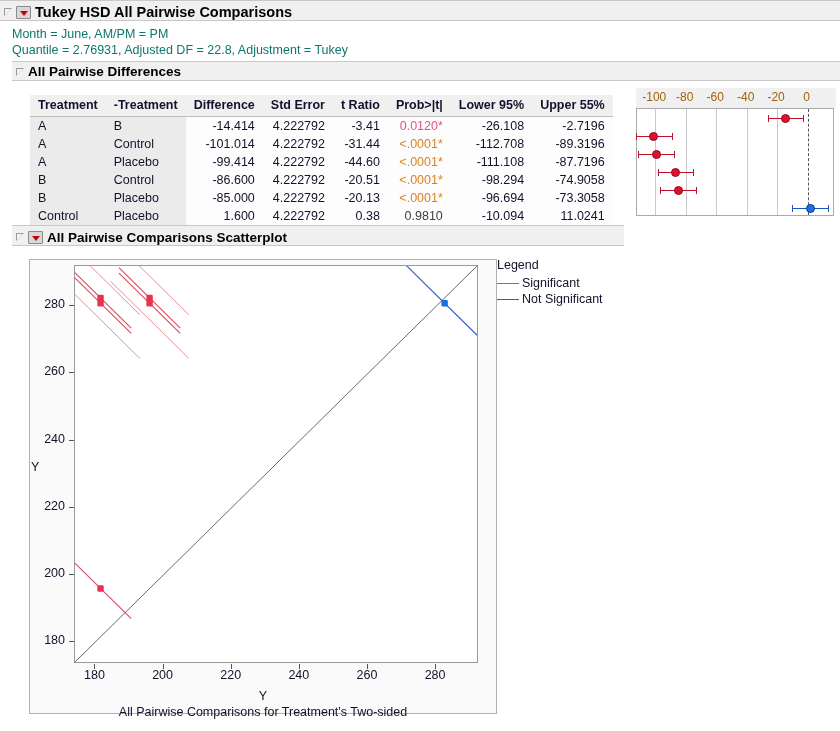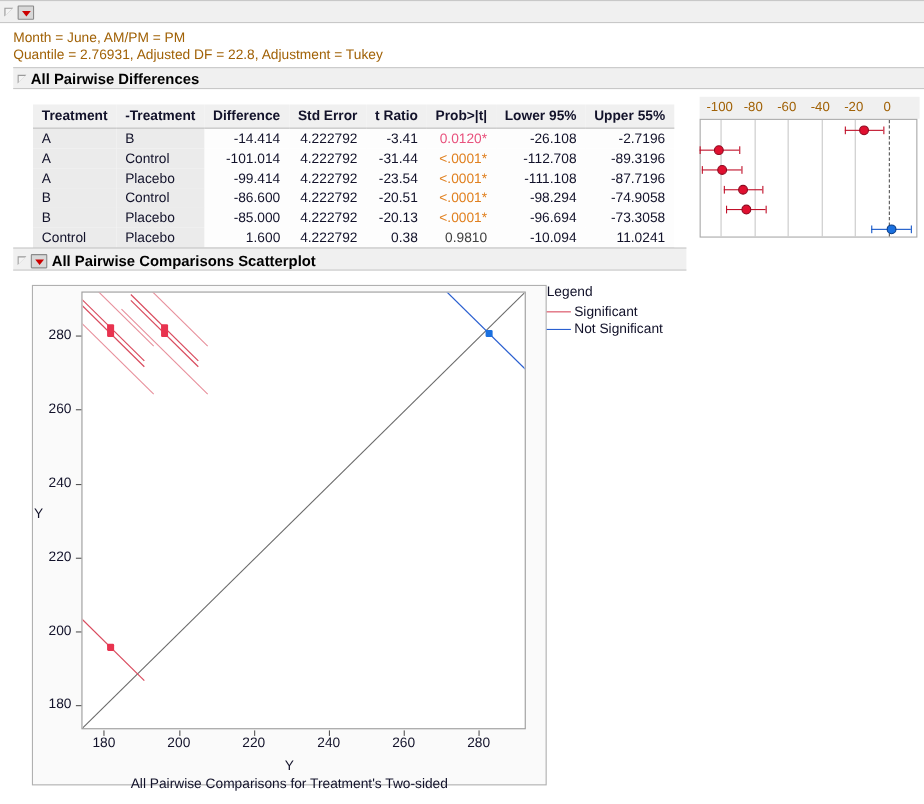--- a/index.html
+++ b/index.html
@@ -57,21 +57,21 @@
   .subtitlebar{
     background:#f0f0f0;
     border-top:1px solid #c8c8c8;
     border-bottom:1px solid #c8c8c8;
     height:20px;line-height:20px;
     font-weight:bold;font-size:13.5px;
     box-sizing:border-box;
     white-space:nowrap;
   }
   .meta{
-    font-size:12.5px;color:#a16207;
+    font-size:12.5px;color:#0f766e;
     padding-left:12px;line-height:16px;
   }
   
   #pairwise-table{
     border-collapse:collapse;
     font-size:12.5px;
     color:#12122a;
   }
   #pairwise-table th{
     font-weight:bold;
@@ -150,21 +150,21 @@
   #legend .lg-title{font-size:12.5px;color:#12122a;margin-bottom:3px;}
   #legend .lg-row{display:flex;align-items:center;height:16px;}
   #legend .lg-line{width:22px;height:0;border-top:1.5px solid #d94b5e;margin-right:3px;}
   #legend .lg-line.blue{border-top-color:#2a5fd0;}
   #legend .lg-txt{font-size:12.5px;color:#12122a;}
 </style>
 </head>
 <body>
 
 <div class="titlebar" style="position:absolute;left:0;top:0;width:840px;">
-  <span class="disc"></span><span class="redbtn"></span>
+  <span class="disc"></span><span class="redbtn"></span><span class="txt">Tukey HSD All Pairwise Comparisons</span>
 </div>
 
 <div class="meta" style="position:absolute;left:0;top:26px;">Month = June, AM/PM = PM</div>
 <div class="meta" style="position:absolute;left:0;top:42px;">Quantile = 2.76931, Adjusted DF = 22.8, Adjustment = Tukey</div>
 
 <div class="subtitlebar" style="position:absolute;left:12px;top:61px;width:828px;padding-left:4px;">
   <span class="disc"></span><span class="txt">All Pairwise Differences</span>
 </div>
 
 <table id="pairwise-table" style="position:absolute;left:30px;top:95px;">
@@ -199,21 +199,21 @@
         <td class="num">-31.44</td>
         <td class="num p-sig2">&lt;.0001*</td>
         <td class="num">-112.708</td>
         <td class="num">-89.3196</td>
       </tr>
       <tr>
         <td class="cat">A</td>
         <td class="cat">Placebo</td>
         <td class="num">-99.414</td>
         <td class="num">4.222792</td>
-        <td class="num">-23.54</td>
+        <td class="num">-44.60</td>
         <td class="num p-sig2">&lt;.0001*</td>
         <td class="num">-111.108</td>
         <td class="num">-87.7196</td>
       </tr>
       <tr>
         <td class="cat">B</td>
         <td class="cat">Control</td>
         <td class="num">-86.600</td>
         <td class="num">4.222792</td>
         <td class="num">-20.51</td>

